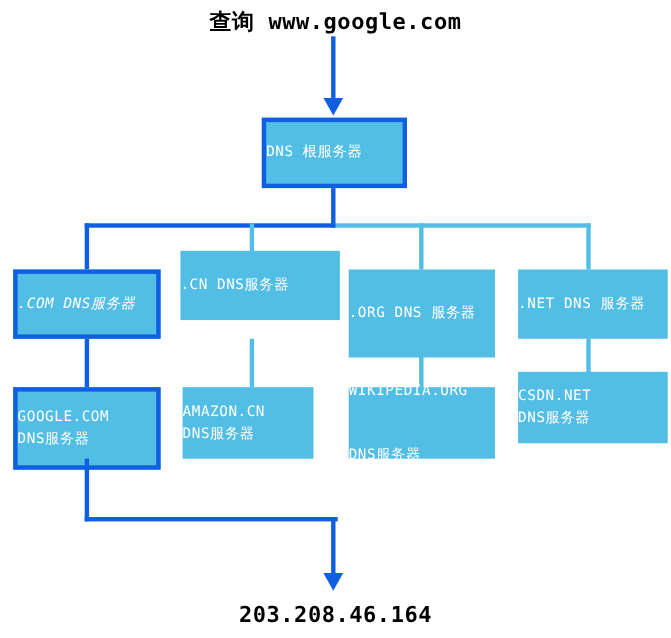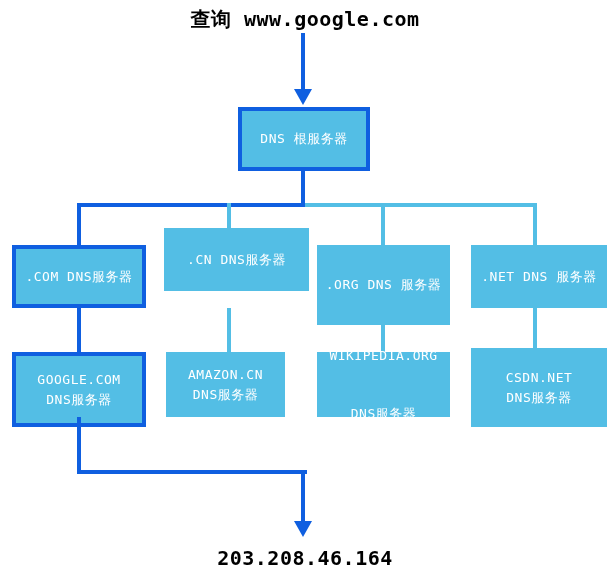--- a/index.html
+++ b/index.html
@@ -31,21 +31,21 @@
   }
   .line { position: absolute; }
   .line.dark  { background: var(--path-highlight); }
   .line.light { background: var(--connector); }
   .node {
     position: absolute;
     background: var(--node-fill);
     color: var(--node-text);
     display: flex;
     flex-direction: column;
-    align-items: center;
+    align-items: flex-start;
     justify-content: center;
     font-size: 13px;
     line-height: 20px;
     letter-spacing: 0.5px;
     text-align: center;
     white-space: nowrap;
   }
   .node.bordered { border: 4px solid var(--path-highlight); }
   .arrow-down {
     position: absolute;
@@ -73,21 +73,21 @@
   <div class="line dark" style="left:301px; top:171px; width:4px; height:36px;"></div>
 
   <div class="line light" style="left:303px; top:203px; width:234px; height:4px;"></div>
   <div class="line dark" style="left:77px; top:203px; width:228px; height:4px;"></div>
 
   <div class="line dark" style="left:77px;  top:203px; width:4px; height:42px;"></div>
   <div class="line light" style="left:227px; top:203px; width:4px; height:42px;"></div>
   <div class="line light" style="left:381px; top:203px; width:4px; height:42px;"></div>
   <div class="line light" style="left:533px; top:203px; width:4px; height:42px;"></div>
 
-  <div class="node bordered" style="left:12px; top:245px; width:134px; height:63px;">
+  <div class="node bordered" style="left:12px; top:245px; width:134px; height:63px;font-style:italic;">
     <span>.COM DNS服务器</span>
   </div>
   <div class="node" style="left:164px; top:228px; width:145px; height:63px;">
     <span>.CN DNS服务器</span>
   </div>
   <div class="node" style="left:317px; top:245px; width:133px; height:80px;">
     <span>.ORG DNS 服务器</span>
   </div>
   <div class="node" style="left:471px; top:245px; width:136px; height:63px;">
     <span>.NET DNS 服务器</span>
@@ -103,21 +103,21 @@
     <span>DNS服务器</span>
   </div>
   <div class="node" style="left:166px; top:352px; width:119px; height:65px;">
     <span>AMAZON.CN</span>
     <span>DNS服务器</span>
   </div>
   <div class="node" style="left:317px; top:352px; width:133px; height:65px;gap:38px;">
     <span>WIKIPEDIA.ORG</span>
     <span>DNS服务器</span>
   </div>
-  <div class="node" style="left:471px; top:348px; width:136px; height:79px;">
+  <div class="node" style="left:471px; top:338px; width:136px; height:65px;">
     <span>CSDN.NET</span>
     <span>DNS服务器</span>
   </div>
 
   <div class="line dark" style="left:77px; top:417px; width:4px; height:57px;"></div>
   <div class="line dark" style="left:77px; top:470px; width:230px; height:4px;"></div>
   <div class="line dark" style="left:301px; top:470px; width:4px; height:52px;"></div>
   <div class="arrow-down" style="left:294px; top:521px;"></div>
 
   <div class="caption" style="top:546px;">203.208.46.164</div>

